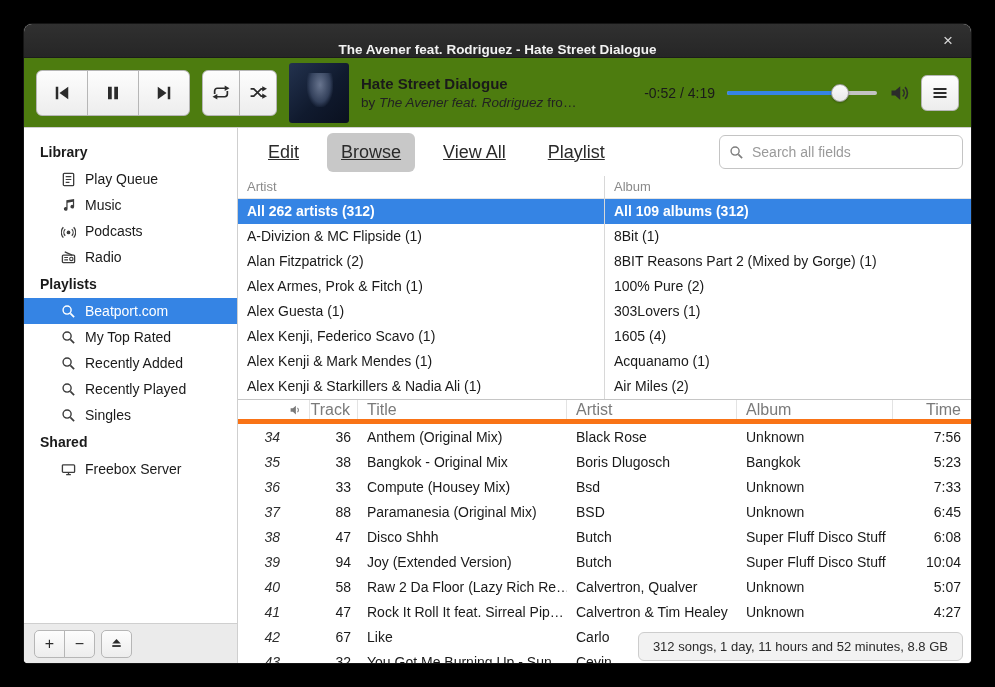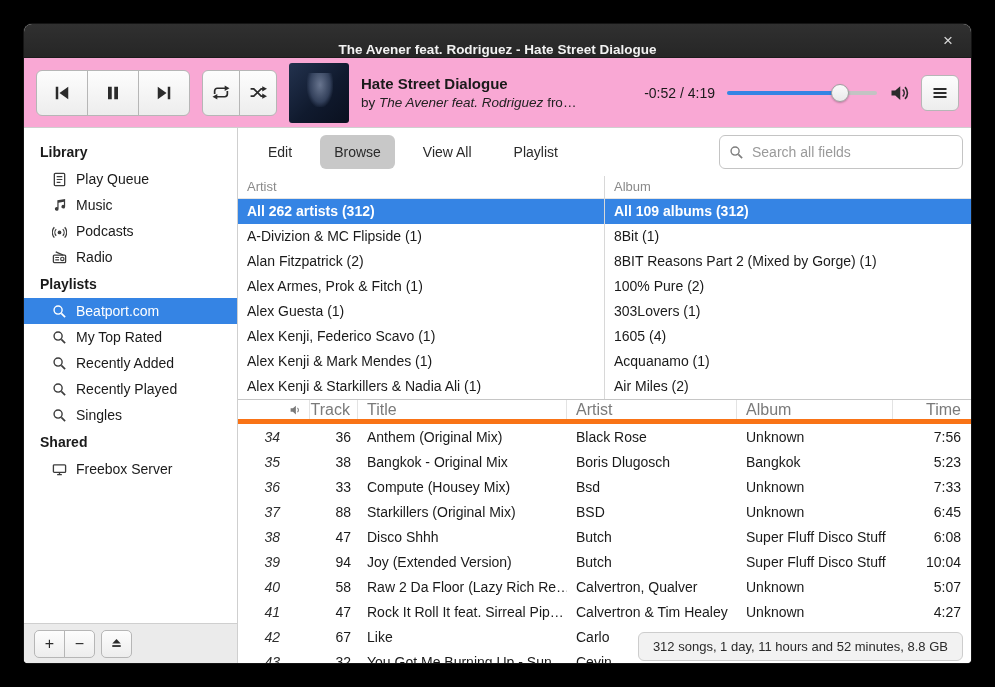--- a/index.html
+++ b/index.html
@@ -9,21 +9,21 @@
             box-shadow:0 0 0 1px #141414; }
 
   
   .titlebar { height:34px; flex:0 0 34px; background:linear-gradient(#303030,#262626); color:#f2f2f2;
               display:flex; align-items:flex-end; justify-content:center; position:relative;
               font-size:13.5px; font-weight:bold; border-bottom:1px solid #1c1c1c; }
   .close-btn { position:absolute; right:12px; top:50%; transform:translateY(-50%); background:none; border:none;
                color:#d8d8d8; font-size:17px; line-height:1; cursor:pointer; width:22px; height:22px; }
 
   
-  .toolbar { height:70px; flex:0 0 70px; background:#f9a8d4; border-bottom:1px solid #cfcfcf;
+  .toolbar { height:70px; flex:0 0 70px; background:#4d7c0f; border-bottom:1px solid #cfcfcf;
              display:flex; align-items:center; padding:0 12px; gap:12px; }
   .btn-group { display:flex; }
   .tb-btn { height:46px; background:linear-gradient(#fdfdfd,#ededed); border:1px solid #b6b6b6;
             display:flex; align-items:center; justify-content:center; color:#2b2b2b; cursor:pointer; }
   .btn-group .tb-btn + .tb-btn { margin-left:-1px; }
   .btn-group .tb-btn:first-child { border-radius:6px 0 0 6px; }
   .btn-group .tb-btn:last-child { border-radius:0 6px 6px 0; }
   .btn-group .tb-btn:only-child { border-radius:6px; }
   .play-btn { width:52px; }
   .mode-btn { width:38px; }
@@ -45,38 +45,38 @@
                   border:1px solid #9f9f9f; box-shadow:0 1px 2px rgba(0,0,0,.25); }
   .icon-btn { background:none; border:none; color:#2b2b2b; cursor:pointer; display:flex; align-items:center; justify-content:center; }
   .menu-btn { width:38px; height:36px; background:linear-gradient(#fdfdfd,#ededed); border:1px solid #b6b6b6; border-radius:6px; }
 
   
   .content { flex:1; display:flex; min-height:0; }
   .sidebar { width:214px; flex:0 0 214px; background:#fff; border-right:1px solid #cfcfcf;
              display:flex; flex-direction:column; font-size:14px; color:#1a1a1a; }
   .sidebar-scroll { flex:1; padding-top:10px; overflow:hidden; }
   .side-header { font-weight:bold; padding:6px 16px 6px 16px; }
-  .side-item { display:flex; align-items:center; gap:9px; padding:5px 10px 5px 27px; cursor:pointer; white-space:nowrap; }
+  .side-item { display:flex; align-items:center; gap:9px; padding:5px 10px 5px 36px; cursor:pointer; white-space:nowrap; }
   .side-item.selected { background:#3584e4; color:#fff; }
   .sicon { width:16px; height:16px; flex:0 0 16px; display:flex; align-items:center; justify-content:center; color:#3c3c3c; }
   .side-item.selected .sicon { color:#fff; }
   .sidebar-footer { height:40px; flex:0 0 40px; background:#ebebeb; border-top:1px solid #cfcfcf;
                     display:flex; align-items:center; padding:0 10px; }
   .sf-btn { width:31px; height:28px; background:linear-gradient(#fdfdfd,#ededed); border:1px solid #b6b6b6;
             display:flex; align-items:center; justify-content:center; font-size:16px; color:#2b2b2b; cursor:pointer; }
   .sf-group { display:flex; }
   .sf-group .sf-btn:first-child { border-radius:5px 0 0 5px; }
   .sf-group .sf-btn:last-child { border-radius:0 5px 5px 0; margin-left:-1px; }
   .sf-eject { border-radius:5px; margin-left:6px; }
 
   .main { flex:1; display:flex; flex-direction:column; min-width:0; position:relative; background:#fff; }
 
   
   .viewbar { height:48px; flex:0 0 48px; display:flex; align-items:center; padding:0 8px 0 16px; gap:14px; }
-  .view-btn { background:none; border:none; font-size:14px; color:#2a2a2a; padding:9px 14px; border-radius:6px; cursor:pointer; }
+  .view-btn { background:none; border:none; font-size:18px; color:#2a2a2a; padding:9px 14px; border-radius:6px; cursor:pointer;text-decoration:underline; }
   .view-btn.active { background:#c8c8c8; }
   .searchbox { margin-left:auto; width:244px; height:34px; border:1px solid #c4c4c4; border-radius:6px;
                background:#fff; display:flex; align-items:center; padding:0 9px; gap:8px; color:#8a8a8a; }
   .searchbox input { border:none; outline:none; flex:1; font-size:14px; font-family:inherit; color:#333; min-width:0; background:transparent; }
   .searchbox input::placeholder { color:#9a9a9a; }
 
   
   .browser { height:224px; flex:0 0 224px; display:flex; border-bottom:1px solid #c6c6c6; font-size:14px; overflow:hidden; }
   .bcol { flex:1; min-width:0; display:flex; flex-direction:column; }
   .bcol + .bcol { border-left:1px solid #d8d8d8; }
@@ -400,21 +400,21 @@
             <div class="cell c-pos">36</div>
             <div class="cell c-track">33</div>
             <div class="cell c-title">Compute (Housey Mix)</div>
             <div class="cell c-artist">Bsd</div>
             <div class="cell c-album">Unknown</div>
             <div class="cell c-time">7:33</div>
           </div>
           <div class="trow">
             <div class="cell c-pos">37</div>
             <div class="cell c-track">88</div>
-            <div class="cell c-title">Starkillers (Original Mix)</div>
+            <div class="cell c-title">Paramanesia (Original Mix)</div>
             <div class="cell c-artist">BSD</div>
             <div class="cell c-album">Unknown</div>
             <div class="cell c-time">6:45</div>
           </div>
           <div class="trow">
             <div class="cell c-pos">38</div>
             <div class="cell c-track">47</div>
             <div class="cell c-title">Disco Shhh</div>
             <div class="cell c-artist">Butch</div>
             <div class="cell c-album">Super Fluff Disco Stuff</div>

